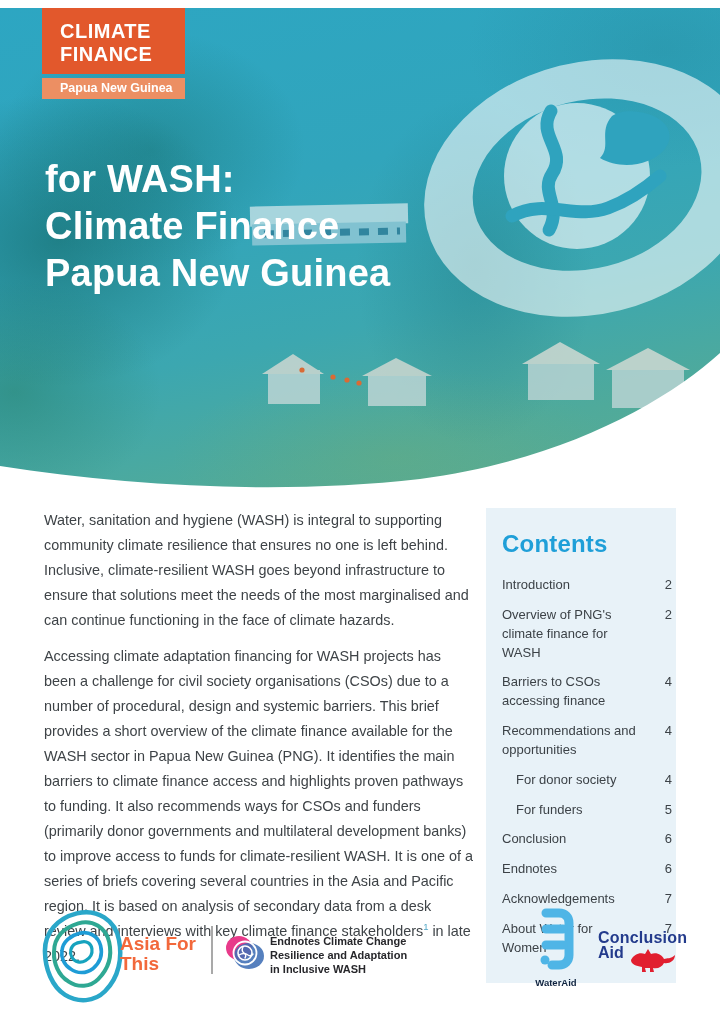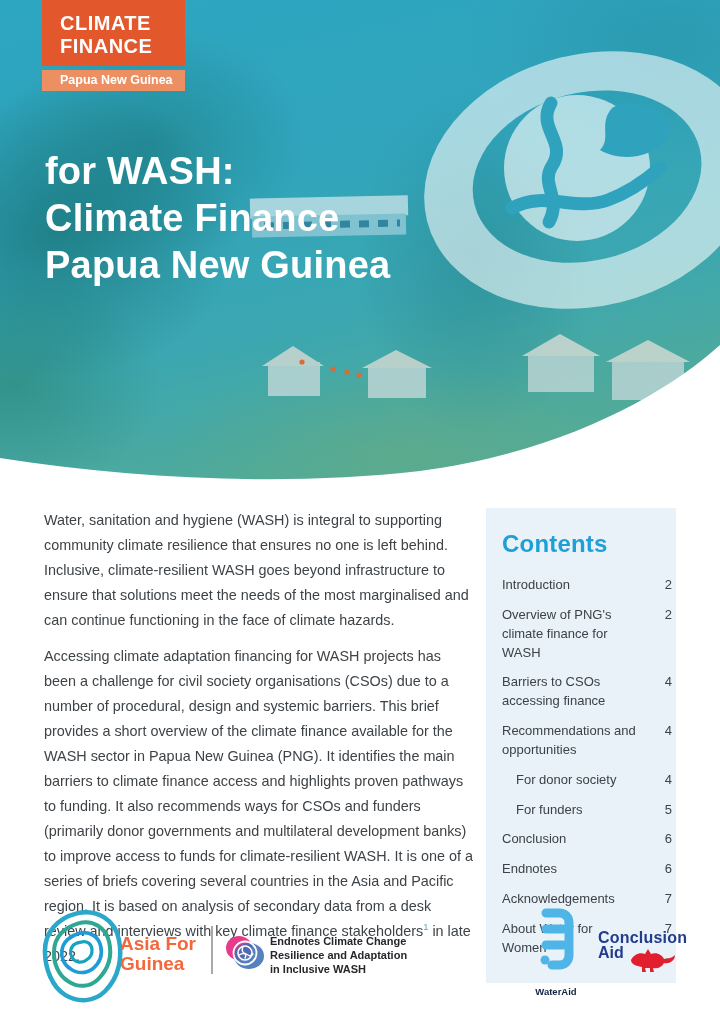--- a/index.html
+++ b/index.html
@@ -4,21 +4,21 @@
 <style>
   * { margin:0; padding:0; box-sizing:border-box; }
   html,body { background:#ffffff; }
   .page {
     position:relative; width:720px; height:1018px; margin:0 auto;
     background:#ffffff; overflow:hidden;
     font-family:"Liberation Sans", sans-serif;
   }
 
   
-  .hero { position:absolute; left:0; top:0; width:720px; height:505px; overflow:hidden; }
+  .hero { position:absolute; left:0; top:8px; width:720px; height:505px; overflow:hidden; }
   .hero-photo {
     position:absolute; inset:0;
     background:
       radial-gradient(260px 210px at 8% 46%,  rgba(14,92,86,0.50), transparent 70%),
       radial-gradient(220px 170px at 21% 28%, rgba(20,105,100,0.40), transparent 70%),
       radial-gradient(210px 160px at 2% 76%,  rgba(40,122,92,0.45), transparent 70%),
       radial-gradient(170px 250px at 66% 52%, rgba(22,108,116,0.30), transparent 70%),
       radial-gradient(320px 130px at 55% 89%, rgba(116,172,112,0.30), transparent 70%),
       radial-gradient(280px 170px at 92% 8%,  rgba(28,118,132,0.22), transparent 70%),
       linear-gradient(168deg, #2DA6C2 0%, #31A5BC 35%, #3CA7B0 60%, #4FAA9B 80%, #5FAD8E 100%);
@@ -82,21 +82,21 @@
   }
   .footer-divider {
     position:absolute; left:211px; top:20px; width:2px; height:48px; background:#A9A9A9;
   }
   .cc-blob { position:absolute; left:224px; top:28px; }
   .cc-text {
     position:absolute; left:270px; top:28px;
     color:#27272B; font-size:11px; line-height:14px; font-weight:bold;
   }
   .wateraid { position:absolute; left:534px; top:0; width:44px; text-align:center; }
-  .wateraid-label { color:#10233F; font-size:9.5px; font-weight:bold; margin-top:10px; }
+  .wateraid-label { color:#10233F; font-size:9.5px; font-weight:bold; margin-top:1px; }
   .ausaid { position:absolute; left:598px; top:24px; color:#233B8C; font-weight:bold; }
   .ausaid-l1 { font-size:16px; line-height:15px; letter-spacing:0.2px; }
   .ausaid-row { display:flex; align-items:flex-start; gap:4px; }
   .ausaid-l2 { font-size:16px; line-height:16px; }
 </style>
 </head>
 <body>
 
 <div class="page">
 
@@ -215,21 +215,21 @@
     <svg class="wfw-rings" width="82" height="94" viewBox="0 0 82 94">
       <g fill="none" stroke-linecap="round" transform="rotate(-8 41 47)">
         <path d="M41,3 C62,1 78,15 79,35 C80,53 74,72 58,84 C46,93 30,92 18,82 C6,72 2,53 4,37 C6,17 22,5 41,3 Z" stroke="#2AA7C9" stroke-width="4.5"></path>
         <path d="M41,13 C56,11 68,21 69,36 C70,49 65,62 53,71 C44,78 32,77 23,69 C14,62 11,49 13,38 C15,23 27,15 41,13 Z" stroke="#2EA893" stroke-width="4"></path>
         <path d="M41,23 C51,22 59,29 60,38 C61,47 57,55 49,60 C42,64 33,63 27,57 C21,52 19,44 21,38 C23,29 32,24 41,23 Z" stroke="#1E9CD6" stroke-width="3.6"></path>
         <path d="M41,32 C47,31 51,35 51,40 C51,45 48,49 43,51 C38,53 32,51 30,46 C28,41 30,35 35,33 C37,32 39,32 41,32 Z" stroke="#16A3BE" stroke-width="3.2"></path>
       </g>
     </svg>
     <div class="wfw-name">
       <div>Asia For</div>
-      <div>Guinea</div>
+      <div>This</div>
     </div>
 
     <div class="footer-divider"></div>
 
     <svg class="cc-blob" width="42" height="38" viewBox="0 0 42 38">
       <ellipse cx="15" cy="14" rx="13" ry="12" fill="#E83A8A"></ellipse>
       <ellipse cx="25" cy="22" rx="15" ry="13" fill="#3F6EB5" opacity="0.88"></ellipse>
       <circle cx="21" cy="19" r="11.5" stroke="#ffffff" stroke-width="1.8" fill="none"></circle>
       <circle cx="21" cy="19" r="7" stroke="#ffffff" stroke-width="1.6" fill="none"></circle>
       <path d="M19,13 q-2,4 1,6 q3,2 1,5" stroke="#ffffff" stroke-width="1.4" fill="none" stroke-linecap="round"></path>

